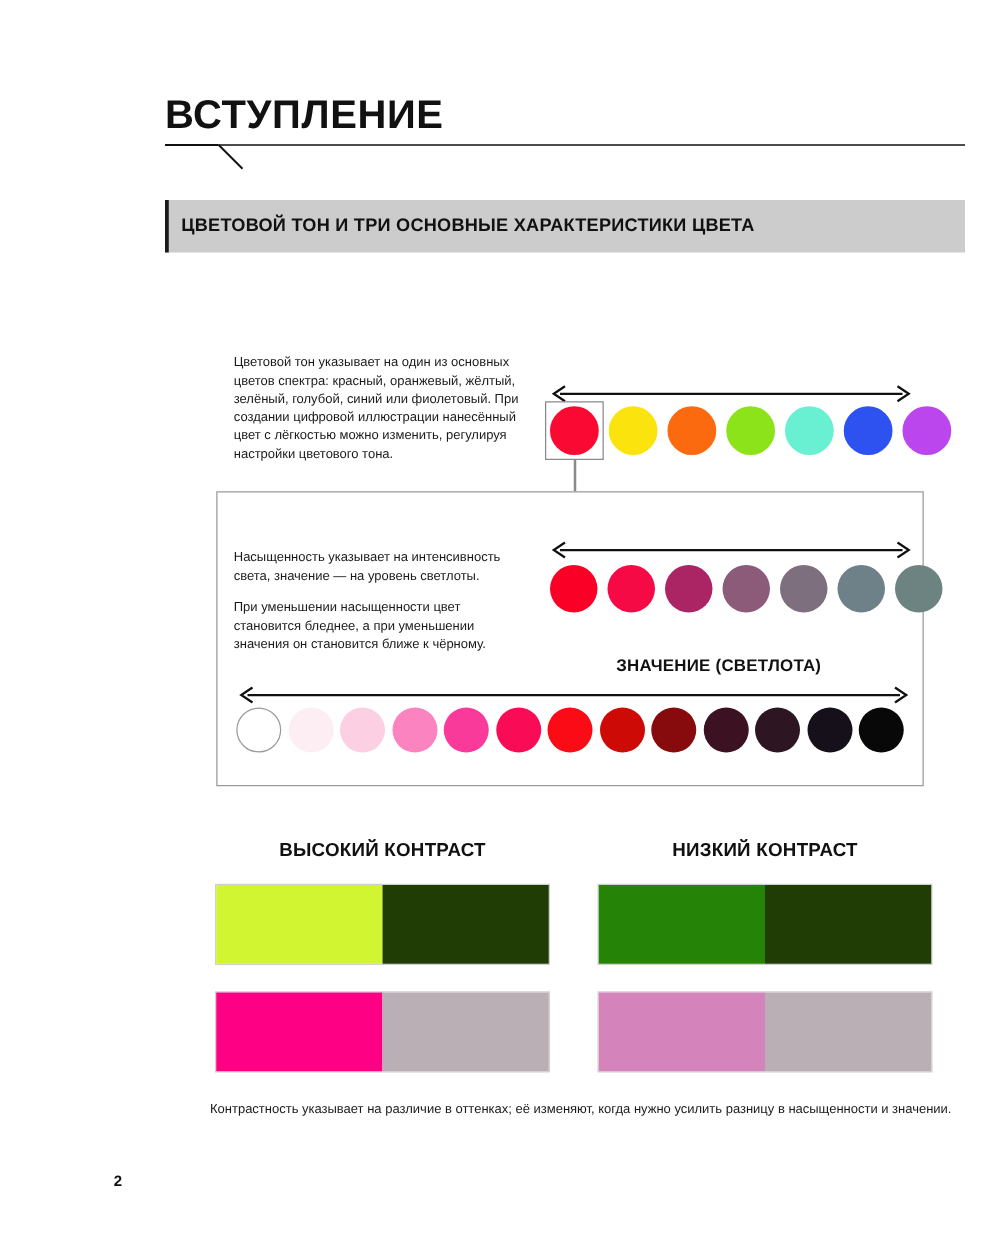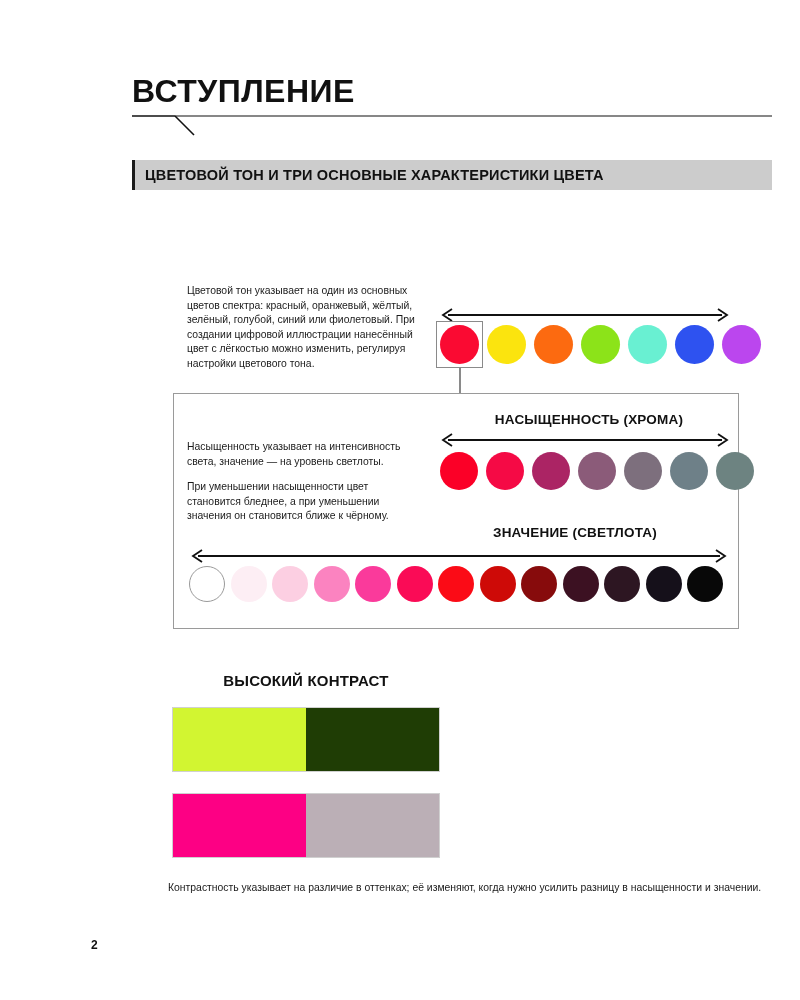--- a/index.html
+++ b/index.html
@@ -15,21 +15,21 @@
   
   .chapter-head { position: absolute; left: 88px; top: 72px; width: 640px; height: 80px; }
   .chapter-title {
     font-size: 32px; font-weight: 700; letter-spacing: 0.5px;
     color: #111; line-height: 38px;
   }
   .head-rule-svg { position: absolute; left: 0px; top: 41px; }
 
   
   .section-bar {
-    position: absolute; left: 88px; top: 160px; width: 640px; height: 30px;
+    position: absolute; left: 88px; top: 160px; width: 640px; height: 42px;
     background: #cccccc; border-left: 3px solid #1a1a1a;
     display: flex; align-items: center;
   }
   .section-bar-label {
     font-size: 14.5px; font-weight: 700; letter-spacing: 0.2px;
     padding-left: 10px; color: #111;
   }
 
   
   .intro-para {
@@ -147,21 +147,20 @@
   </div>
   <div class="sel-box"></div>
   <div class="connector-v"></div>
 
   <div class="detail-box"></div>
 
   <div class="sat-text">
     <p>Насыщенность указывает на интенсивность света, значение — на уровень светлоты.</p>
     <p>При уменьшении насыщенности цвет становится бледнее, а при уменьшении значения он становится ближе к чёрному.</p>
   </div>
-  <div class="sat-title">НАСЫЩЕННОСТЬ (ХРОМА)</div>
   <svg class="sat-arrow" width="290" height="14" viewBox="0 0 290 14">
     <line x1="8" y1="7" x2="282" y2="7" stroke="#111" stroke-width="1.8"></line>
     <polyline points="12,1 3,7 12,13" fill="none" stroke="#111" stroke-width="1.8"></polyline>
     <polyline points="278,1 287,7 278,13" fill="none" stroke="#111" stroke-width="1.8"></polyline>
   </svg>
   <div class="swatch-row sat-swatches">
     <span class="swatch" style="background: rgb(251, 0, 39);"></span>
     <span class="swatch" style="background: rgb(245, 10, 69);"></span>
     <span class="swatch" style="background: rgb(171, 36, 100);"></span>
     <span class="swatch" style="background: rgb(139, 91, 121);"></span>
@@ -197,17 +196,28 @@
     <div class="bar">
       <span class="half" style="background: rgb(210, 245, 49);"></span>
       <span class="half" style="background: rgb(31, 61, 5);"></span>
     </div>
     <div class="bar">
       <span class="half" style="background: rgb(253, 0, 132);"></span>
       <span class="half" style="background: rgb(187, 175, 182);"></span>
     </div>
   </div>
 
+  <div class="contrast-col right">
+    <div class="contrast-head">НИЗКИЙ КОНТРАСТ</div>
+    <div class="bar">
+      <span class="half" style="background: rgb(37, 131, 7);"></span>
+      <span class="half" style="background: rgb(31, 61, 5);"></span>
+    </div>
+    <div class="bar">
+      <span class="half" style="background: rgb(212, 131, 187);"></span>
+      <span class="half" style="background: rgb(187, 175, 182);"></span>
+    </div>
+  </div>
 
   <div class="contrast-caption">Контрастность указывает на различие в оттенках; её изменяют, когда нужно усилить разницу в насыщенности и значении.</div>
 
   <div class="page-number">2</div>
 </div>
 
 </body></html>

